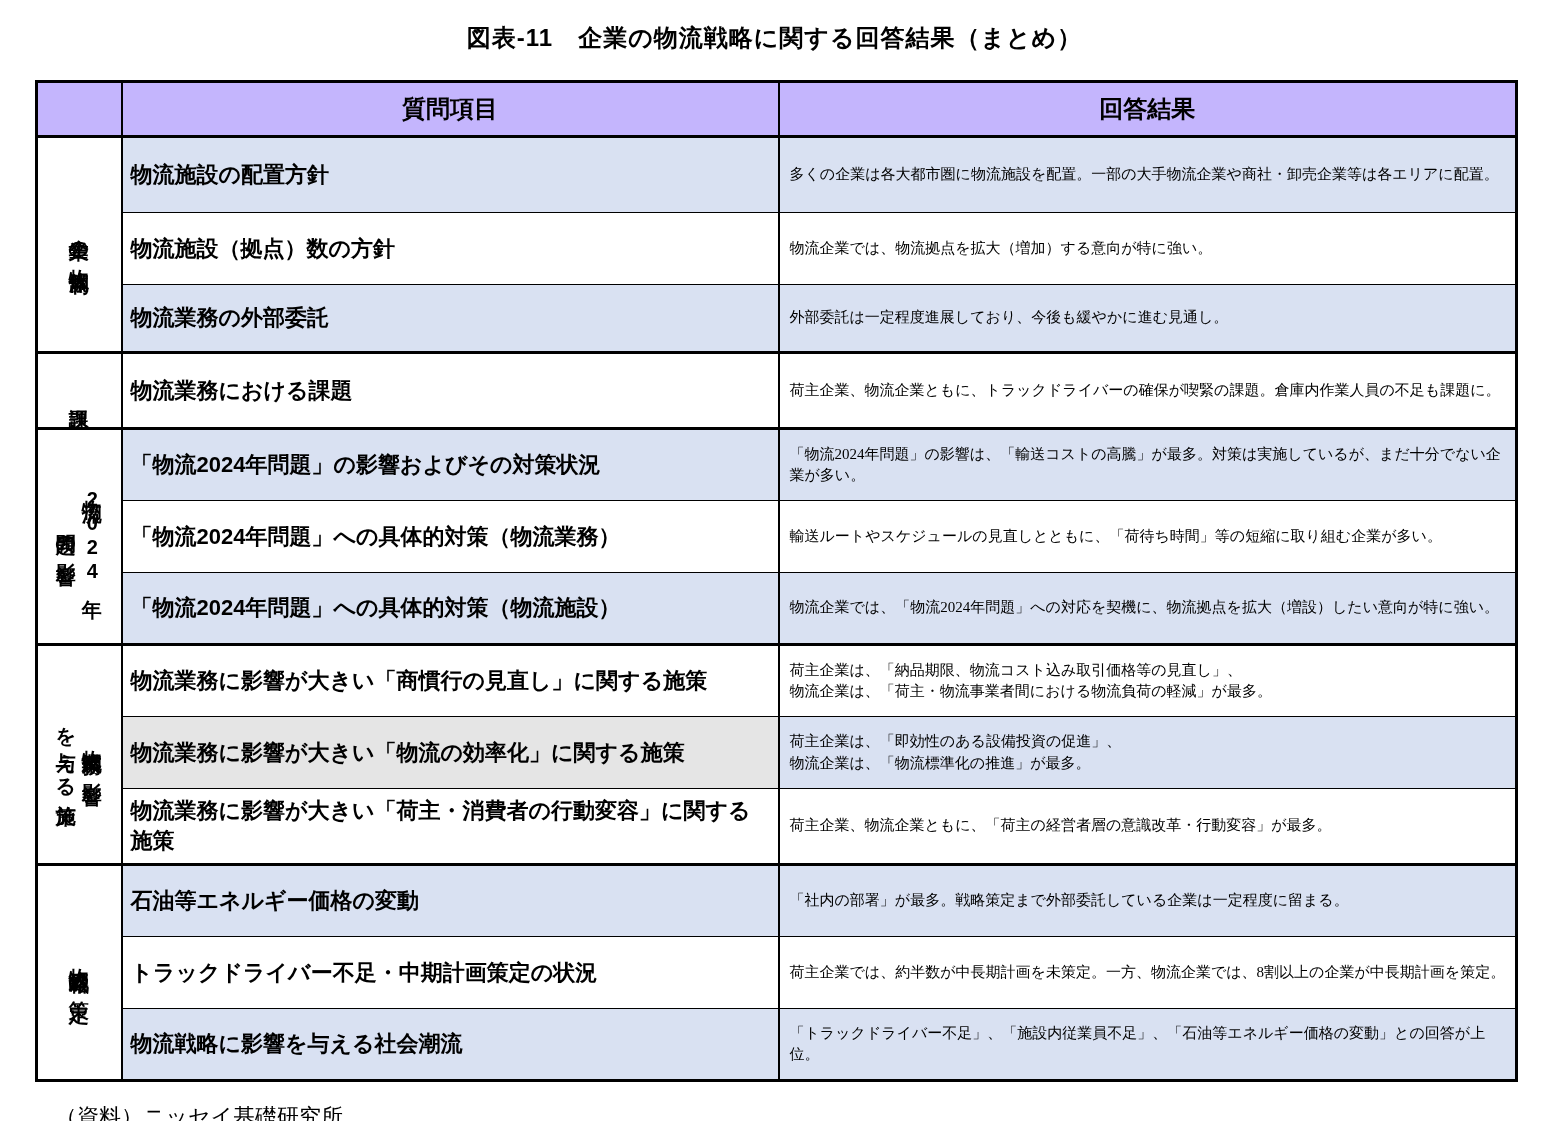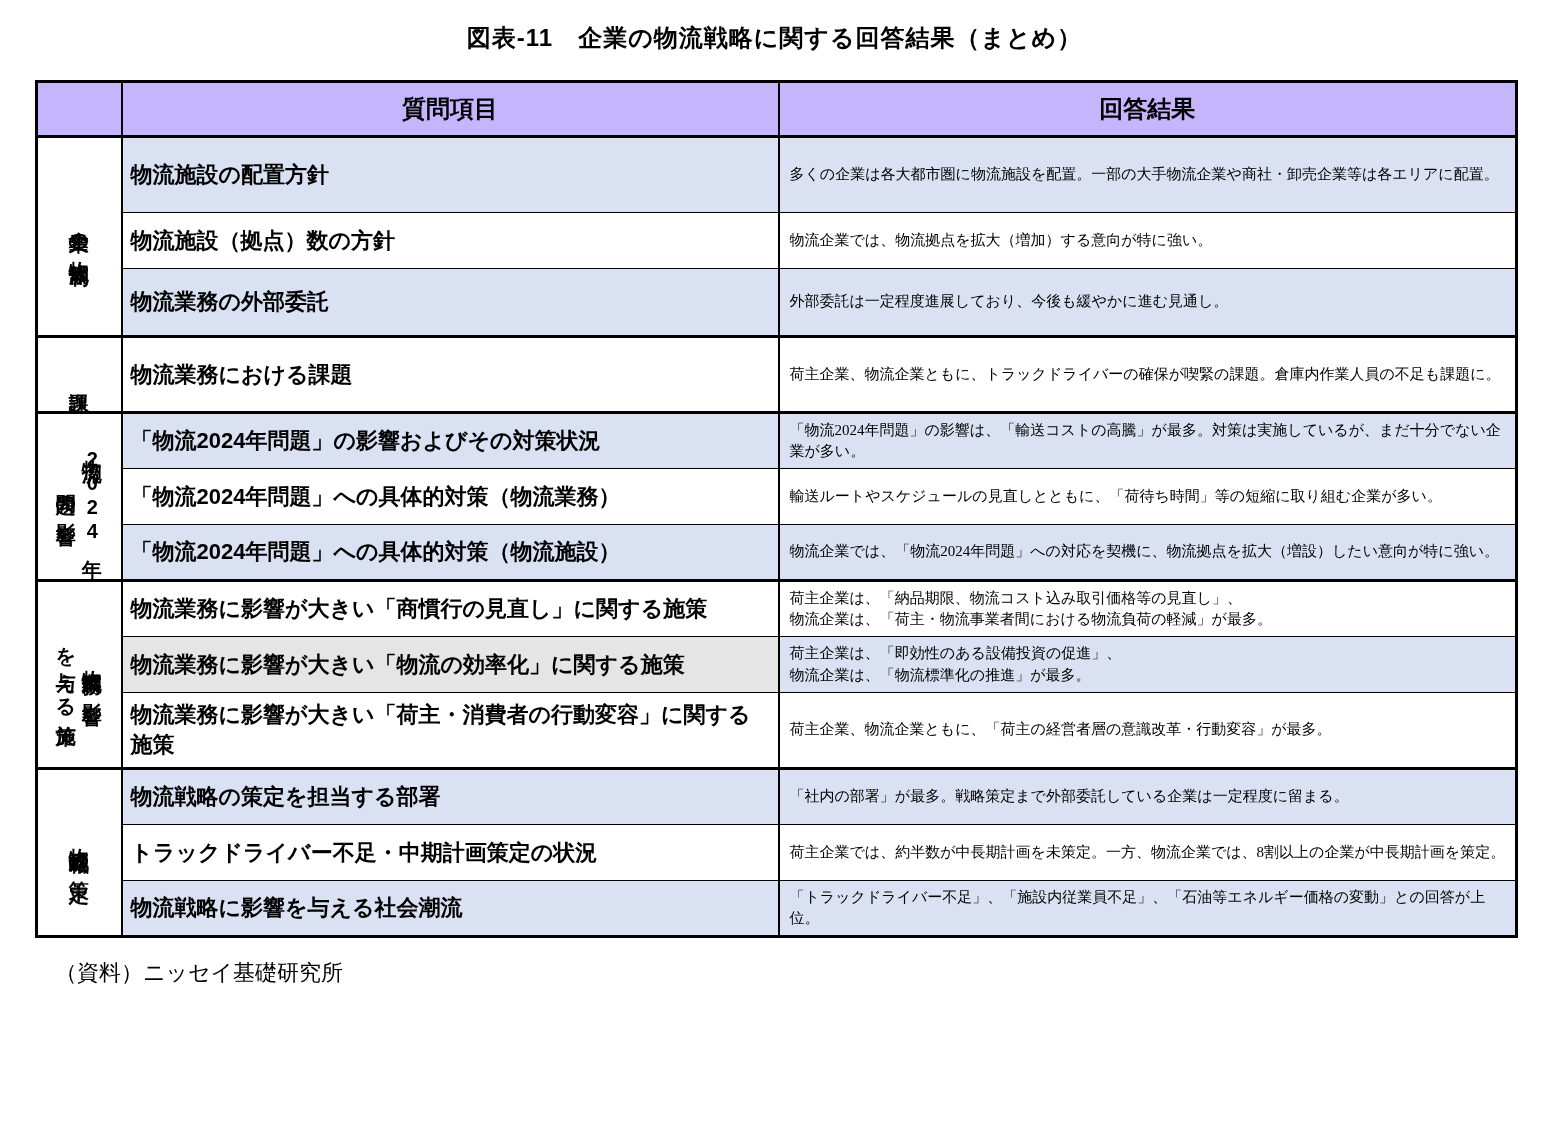--- a/index.html
+++ b/index.html
@@ -72,21 +72,21 @@
     line-height: 1.35;
     padding: 5px 6px 5px 8px;
   }
   td.a {
     font-size: 15px;
     line-height: 1.42;
     padding: 5px 8px 5px 10px;
     white-space: pre-line;
     font-family: Liberation Serif, serif;
   }
-  tr.row { height: 56px; }
+  tr.row { height: 72px; }
   tr.row-tall { height: 76px; }
   tr.row-short { height: 68px; }
 
   .source-note {
     margin: 20px 0 0 55px;
     font-size: 22px;
   }
 </style>
 </head>
 <body>
@@ -165,21 +165,21 @@
     </tr>
     <tr class="row row-tall">
       <td class="q">物流業務に影響が大きい「荷主・消費者の行動変容」に関する施策</td>
       <td class="a">荷主企業、物流企業ともに、「荷主の経営者層の意識改革・行動変容」が最多。</td>
     </tr>
 
     <tr class="row gstart">
       <td class="g" rowspan="3">
         <span class="vlabel">物流戦略の策定</span>
       </td>
-      <td class="q shaded" style="background: rgb(217, 225, 242);">物流戦略の策定を担当する部署</td>
+      <td class="q shaded" style="background: rgb(217, 225, 242);">石油等エネルギー価格の変動</td>
       <td class="a shaded" style="background: rgb(217, 225, 242);">「社内の部署」が最多。戦略策定まで外部委託している企業は一定程度に留まる。</td>
     </tr>
     <tr class="row">
       <td class="q">トラックドライバー不足・中期計画策定の状況</td>
       <td class="a">荷主企業では、約半数が中長期計画を未策定。一方、物流企業では、8割以上の企業が中長期計画を策定。</td>
     </tr>
     <tr class="row">
       <td class="q shaded" style="background: rgb(217, 225, 242);">物流戦略に影響を与える社会潮流</td>
       <td class="a shaded" style="background: rgb(217, 225, 242); margin-left: 38px;">「トラックドライバー不足」、「施設内従業員不足」、「石油等エネルギー価格の変動」との回答が上位。</td>
     </tr>

